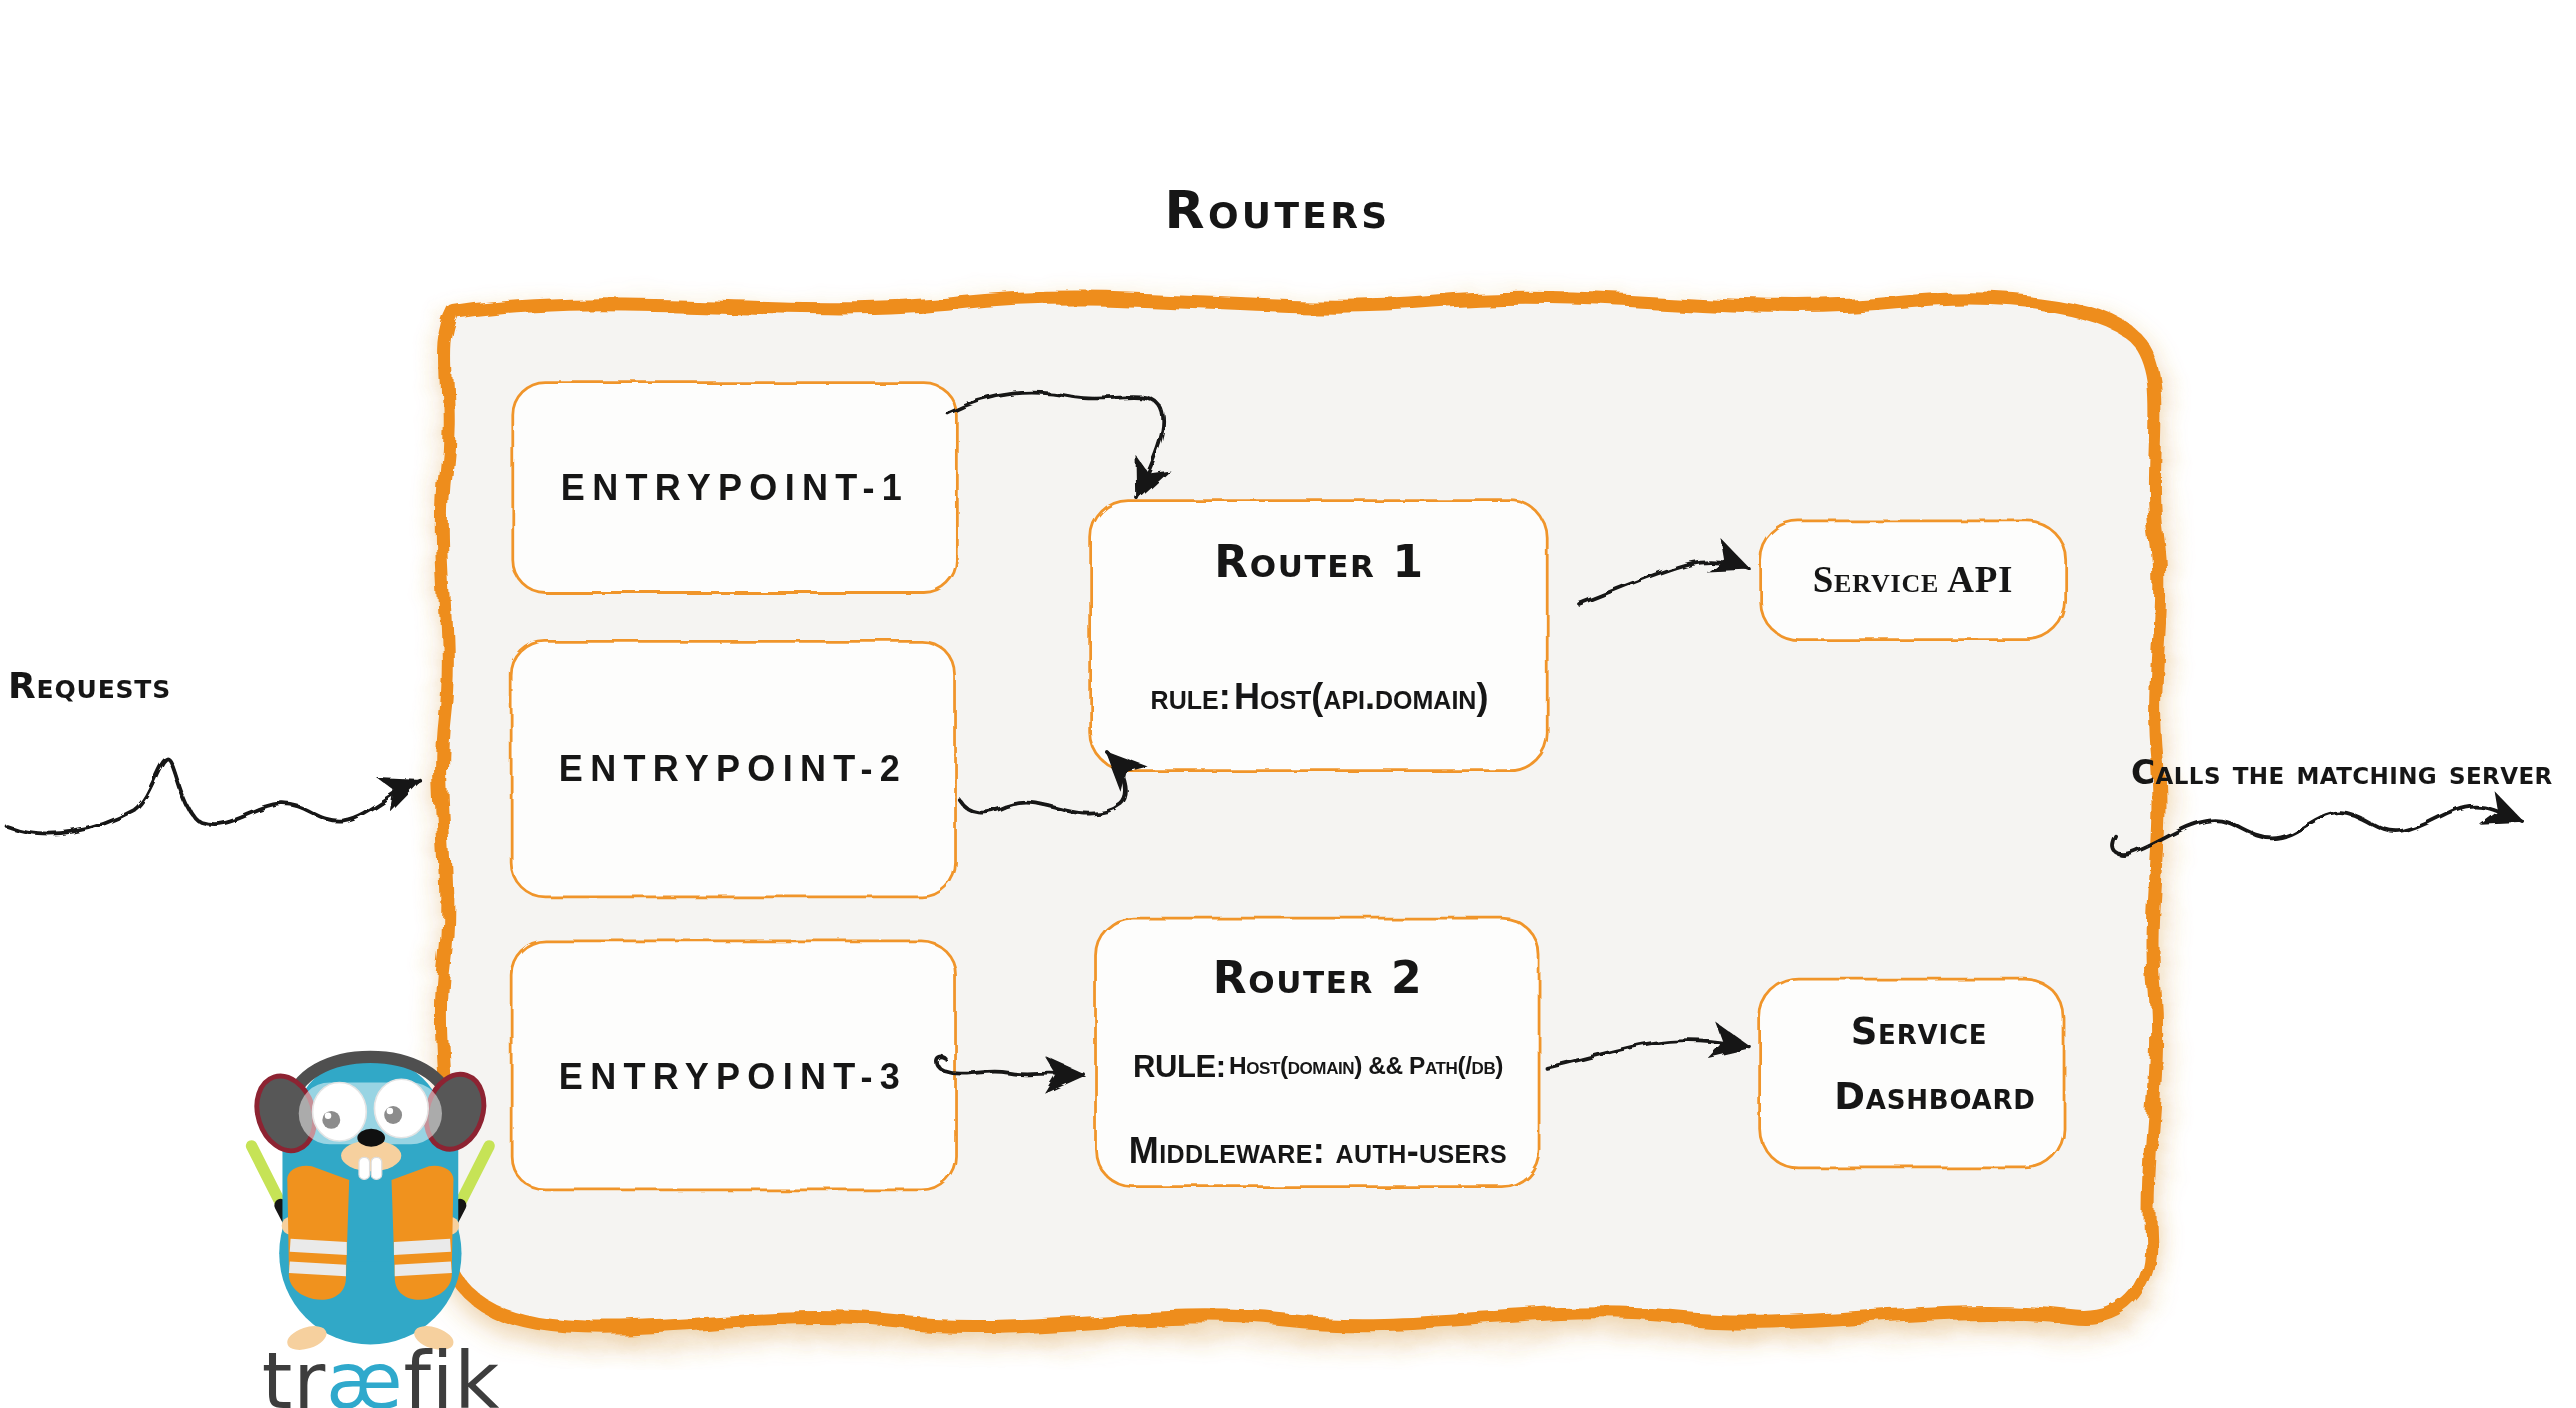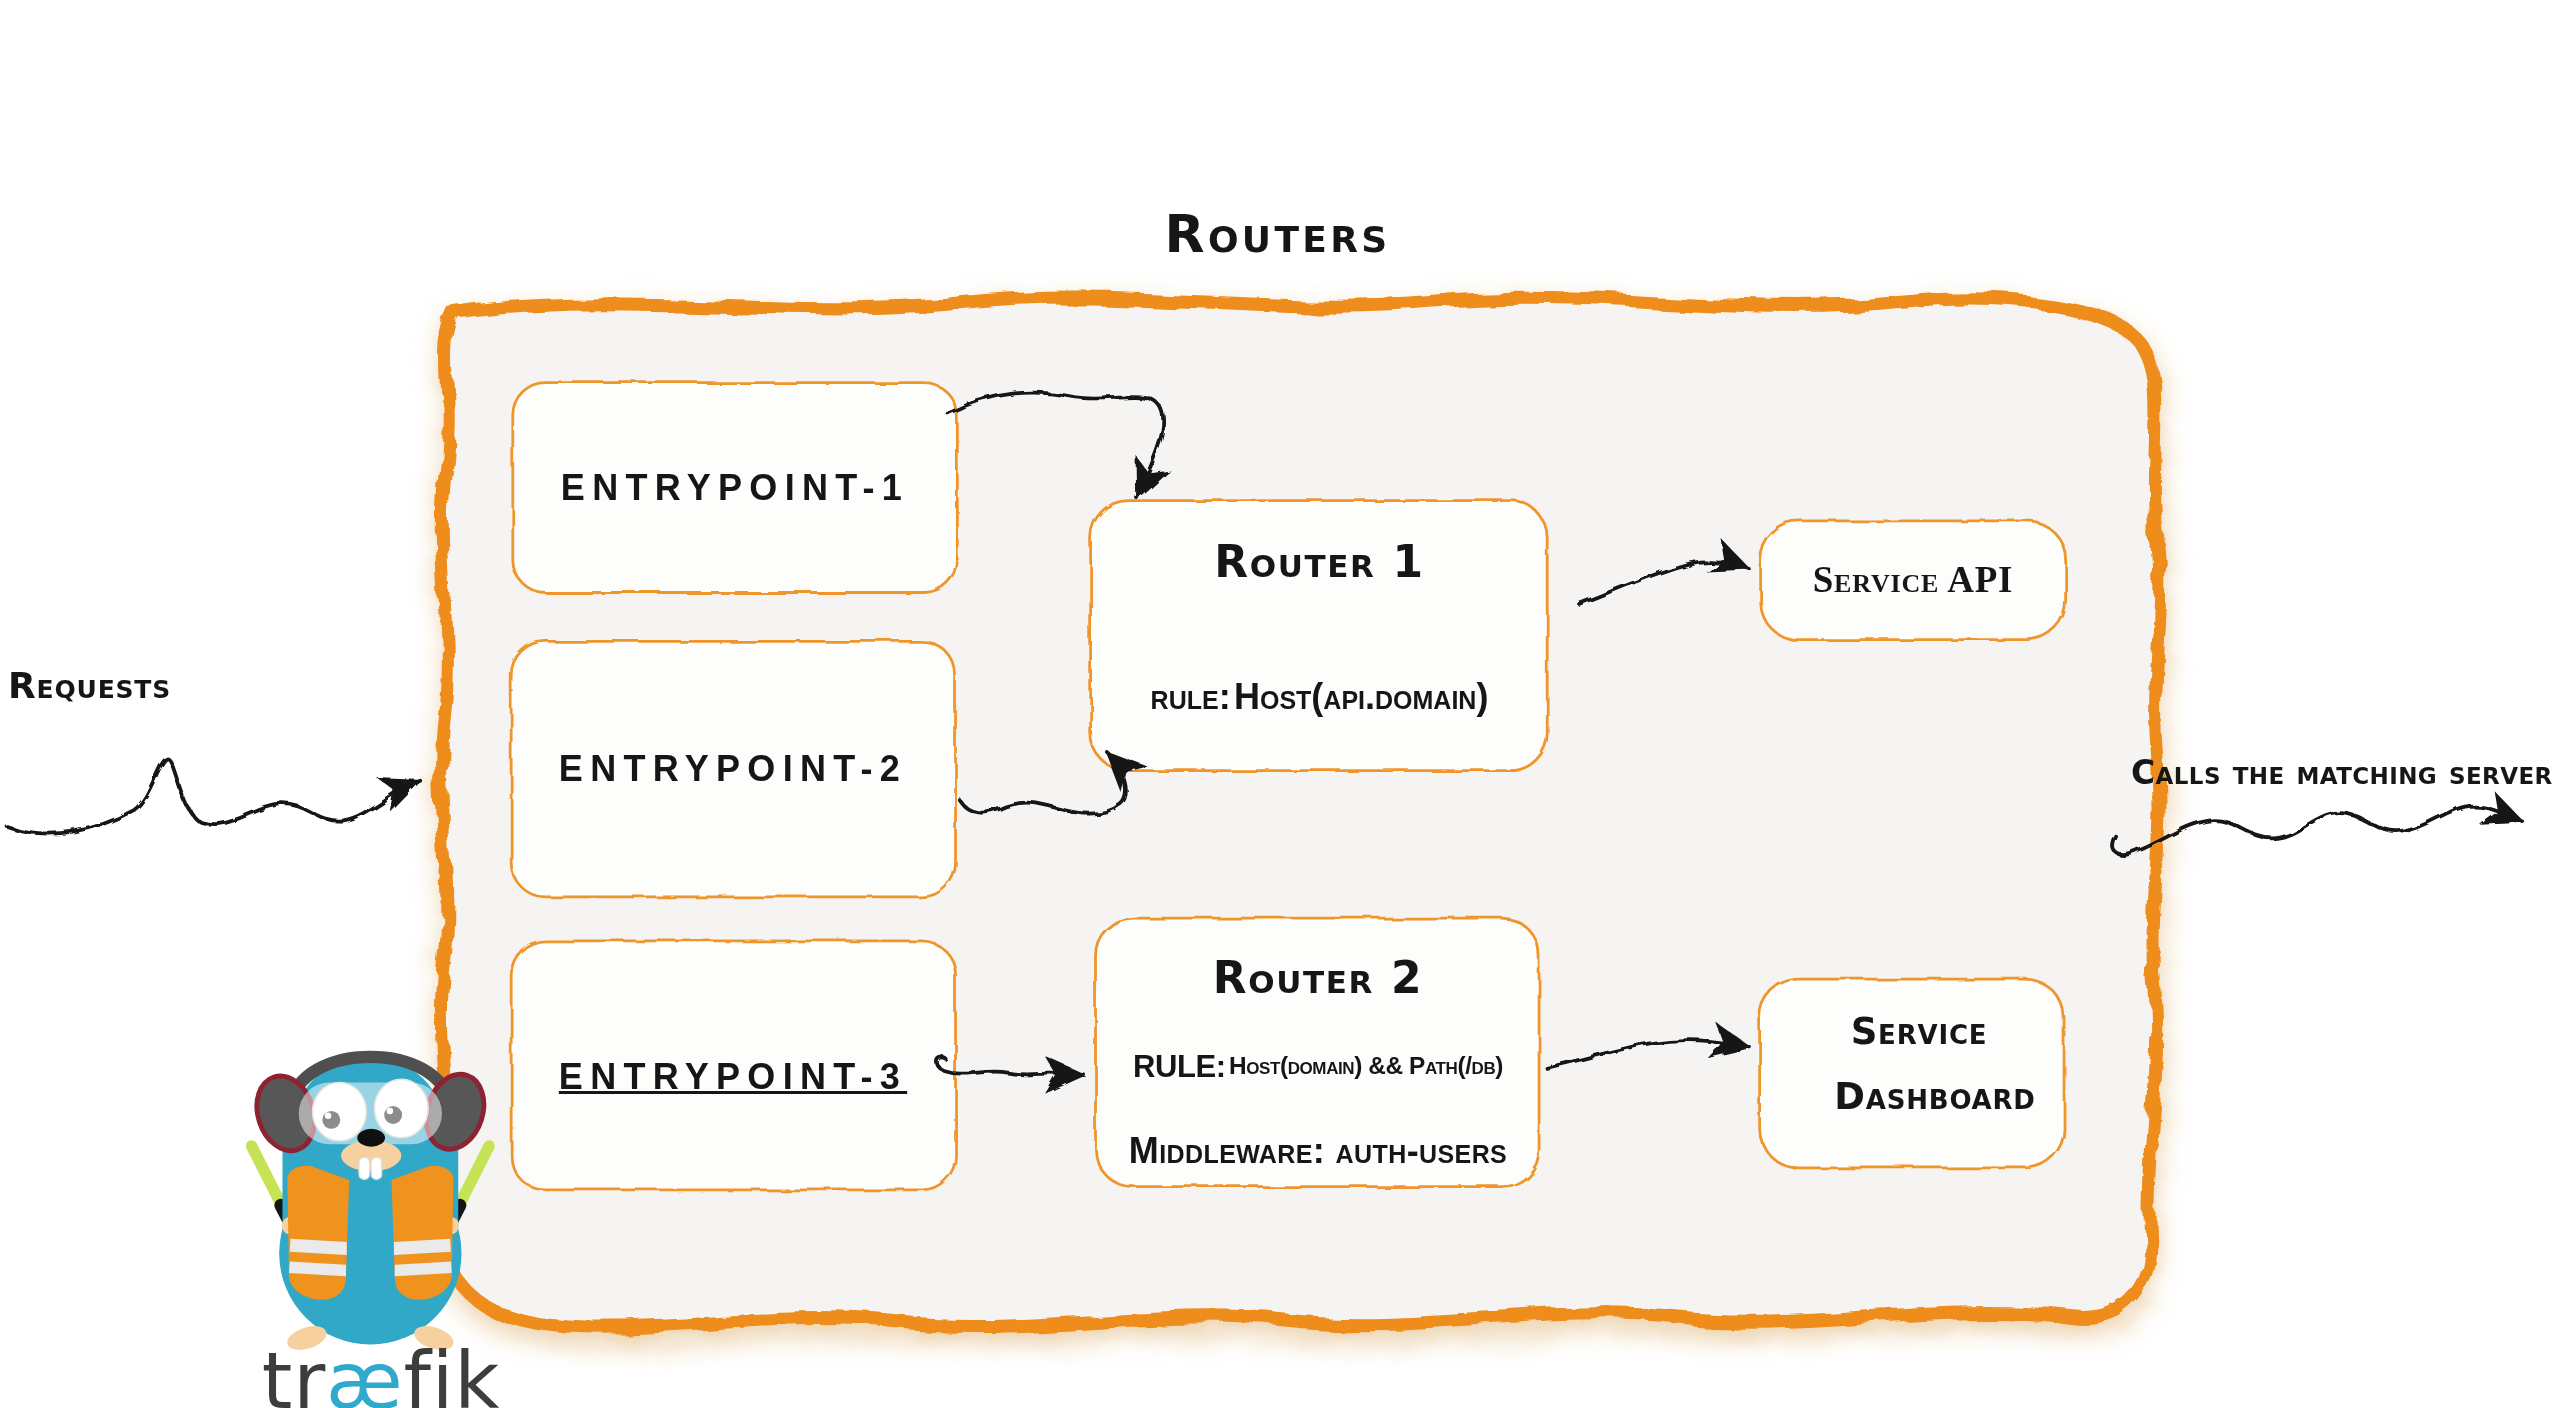--- a/index.html
+++ b/index.html
@@ -3,21 +3,21 @@
 <meta charset="utf-8">
 <style>
   html,body{margin:0;padding:0;background:#ffffff;}
   body{width:2576px;height:1408px;position:relative;overflow:hidden;
        font-family:"DejaVu Sans", sans-serif;color:#161616;}
   #scene{position:absolute;left:0;top:0;width:2576px;height:1408px;}
   svg.layer{position:absolute;left:0;top:0;}
   .txt{position:absolute;display:flex;align-items:center;justify-content:center;
        font-variant:small-caps;color:#161616;line-height:1;}
   .left{justify-content:flex-start;text-align:left;}
-  .title{font-size:52px;letter-spacing:3.3px;font-weight:600;margin-top:24px;}
+  .title{font-size:52px;letter-spacing:3.3px;font-weight:600;}
   .ep{font-size:36px;letter-spacing:7.3px;text-transform:uppercase;font-weight:600;
       font-family:"Liberation Sans",sans-serif;}
   .rtitle{font-size:44px;letter-spacing:1.6px;font-weight:600;}
   .rrule{font-size:36px;font-weight:600;font-family:"Liberation Sans",sans-serif;letter-spacing:0;}
   .r2rule{font-size:31px;font-weight:700;font-family:"Liberation Sans",sans-serif;letter-spacing:-0.4px;}
   .r2rule .rest{font-size:24.4px;font-weight:600;}
   .rmw{font-size:36px;font-weight:600;font-family:"Liberation Sans",sans-serif;letter-spacing:0.4px;}
   .svc{font-size:37px;letter-spacing:0.8px;font-weight:600;}
   .side{font-size:36px;letter-spacing:0.8px;font-weight:600;}
   .calls{font-size:33px;letter-spacing:0.4px;font-weight:600;white-space:nowrap;}
@@ -138,21 +138,21 @@
     <ellipse cx="161" cy="158" rx="17" ry="11" fill="#101010"></ellipse>
     <rect x="146" y="182" width="13" height="27" rx="6" fill="#ffffff" stroke="#dddddd" stroke-width="1.5"></rect>
     <rect x="161" y="182" width="13" height="27" rx="6" fill="#ffffff" stroke="#dddddd" stroke-width="1.5"></rect>
   </g>
 </svg>
 
 <div class="txt title" style="left:1131px;top:181px;width:293px;height:57px;">Routers</div>
 
 <div class="txt ep" style="left:513px;top:383px;width:444px;height:210px;">entrypoint-1</div>
 <div class="txt ep" style="left:511px;top:641px;width:444px;height:256px;">entrypoint-2</div>
-<div class="txt ep" style="left:511px;top:941px;width:444px;height:271px;text-decoration:underline;">entrypoint-3</div>
+<div class="txt ep" style="left:511px;top:941px;width:444px;height:271px;">entrypoint-3</div>
 
 <div class="txt rtitle" style="left:1091px;top:533px;width:457px;height:57px;">Router 1</div>
 <div class="txt rrule" style="left:1091px;top:671px;width:457px;height:52px;">
   <span class="pad">rule:</span>
   <span>Host(api.domain)</span>
 </div>
 
 <div class="txt rtitle" style="left:1096px;top:951px;width:444px;height:54px;">Router 2</div>
 <div class="txt r2rule" style="left:1096px;top:1045px;width:444px;height:42px;">
   <span class="pad">RULE:</span>

